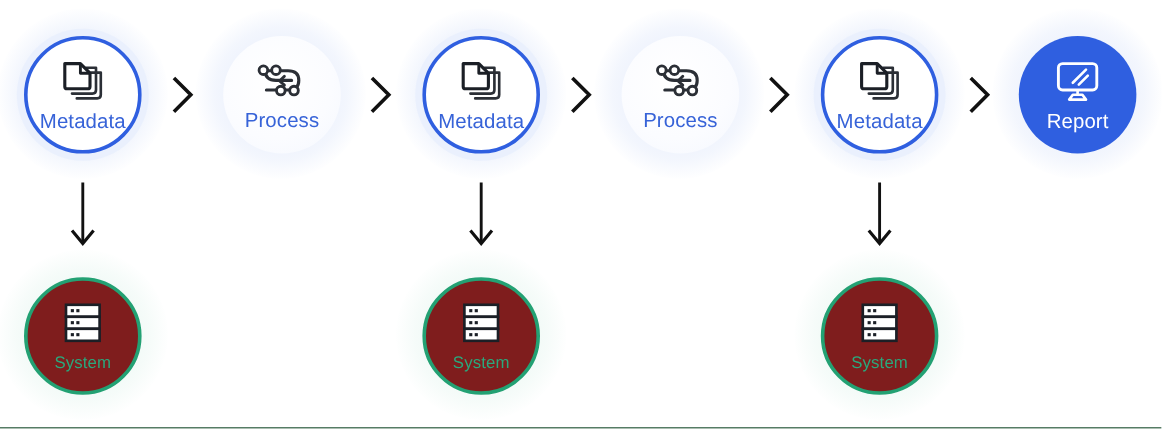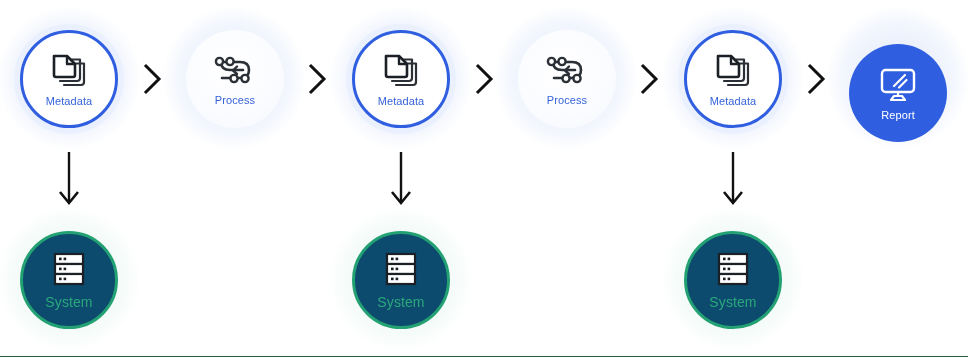--- a/index.html
+++ b/index.html
@@ -35,21 +35,21 @@
     display:flex;flex-direction:column;
     align-items:center;justify-content:center;
     background:#ffffff;
   }
   .node .ico{
     display:block;
     line-height:0;
     margin-bottom:2px;
   }
   .node .lbl{
-    font-size:11px;
+    font-size:17px;
     letter-spacing:.1px;
     line-height:1;
     margin-top:4px;
     white-space:nowrap;
   }
 
   
   .node.metadata{
     border:3px solid #2f5fe0;
     background:#ffffff;
@@ -67,21 +67,21 @@
   
   .node.report{
     border:none;
     background:#2f5fe0;
   }
   .node.report .lbl{color:#ffffff;}
 
   
   .node.system{
     border:3px solid #23a173;
-    background:#0c4a6e;
+    background:#7f1d1d;
   }
   .node.system .lbl{color:#2aa87c;font-size:14px;}
 
   
   .chev{
     position:absolute;
     width:26px;height:34px;
     line-height:0;
   }
 
@@ -173,21 +173,21 @@
       <svg width="42" height="38" viewBox="0 0 42 38" fill="none">
         <path d="M28 11.5 L36 11.5 L36 30 Q36 33 33 33 L16 33" stroke="#2b2f36" stroke-width="2.2" stroke-linecap="round" stroke-linejoin="round" fill="none"></path>
         <path d="M24 7.5 L32 7.5 L32 26 Q32 29 29 29 L12 29" stroke="#2b2f36" stroke-width="2.2" stroke-linecap="round" stroke-linejoin="round" fill="none"></path>
         <path d="M6 4 L19 4 L27 12 L27 23 Q27 25 25 25 L8 25 Q6 25 6 23 Z" fill="#ffffff" stroke="#1b1f26" stroke-width="2.6" stroke-linejoin="round"></path>
         <path d="M19 4 L19 12 L27 12" stroke="#1b1f26" stroke-width="2.4" stroke-linejoin="round" fill="none"></path>
       </svg>
     </span>
     <span class="lbl">Metadata</span>
   </div>
 
-  <div class="node report" style="left:849px;top:44px;">
+  <div class="node report" style="left:849px;top:30px;">
     <span class="ico">
       <svg width="42" height="38" viewBox="0 0 42 38" fill="none">
         <rect x="5" y="4" width="32" height="22" rx="3.5" stroke="#ffffff" stroke-width="2.4" fill="none"></rect>
         <path d="M17 30 L25 30 L28 34 L14 34 Z" stroke="#ffffff" stroke-width="2.2" stroke-linejoin="round" fill="none"></path>
         <path d="M21 26 V30" stroke="#ffffff" stroke-width="2.2"></path>
         <path d="M28 9 L17 20" stroke="#ffffff" stroke-width="2.2" stroke-linecap="round"></path>
         <path d="M29.5 14 L22 21.5" stroke="#ffffff" stroke-width="2.2" stroke-linecap="round"></path>
       </svg>
     </span>
     <span class="lbl">Report</span>

